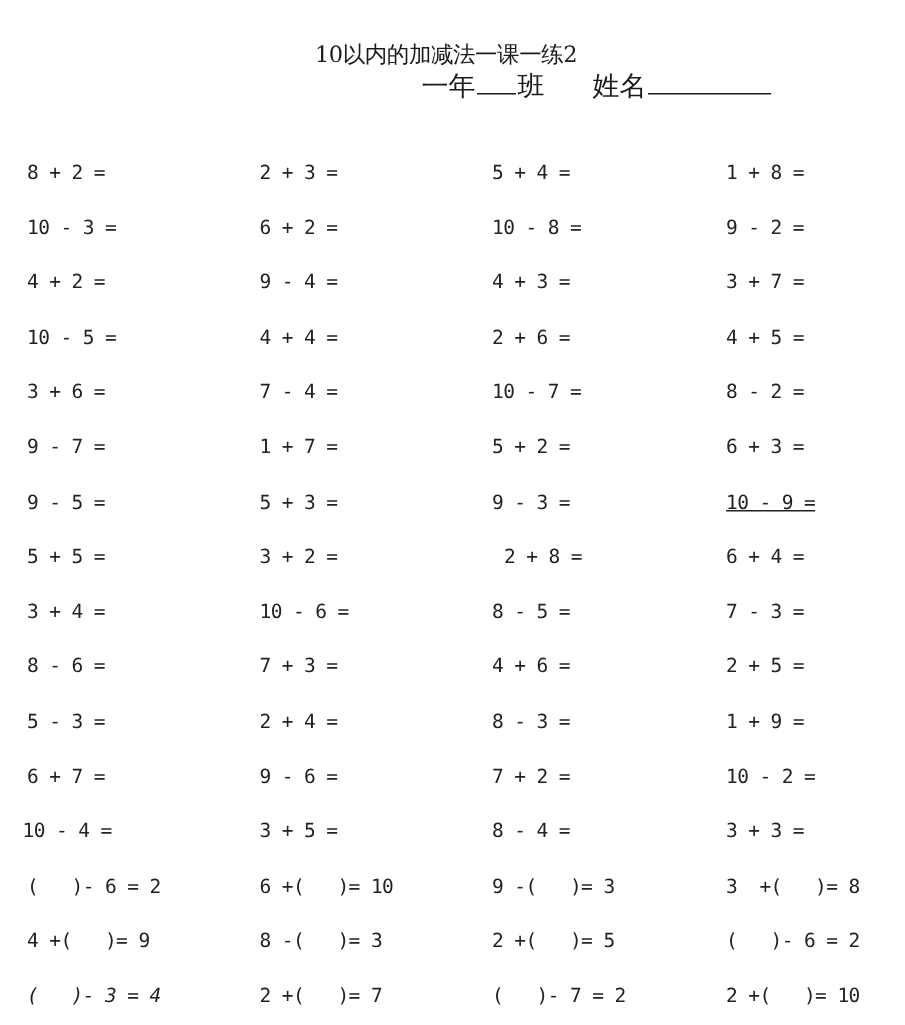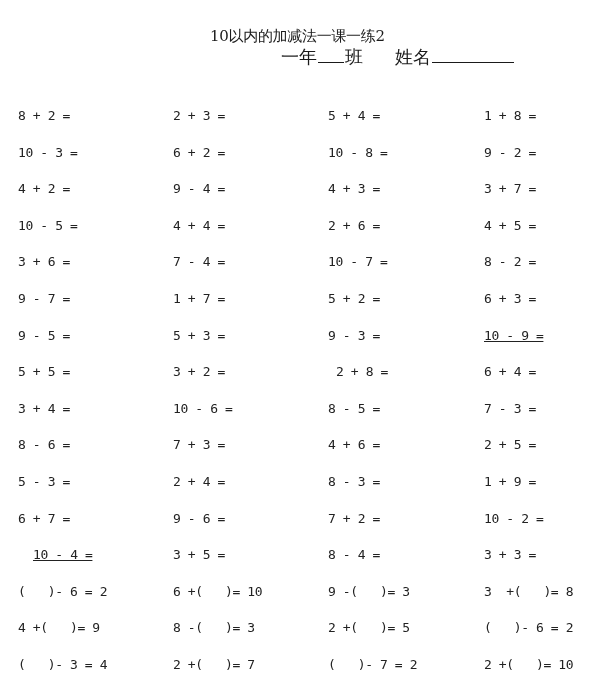--- a/index.html
+++ b/index.html
@@ -107,29 +107,29 @@
     <div class="problem" style="left: 328px; top: 437px;">4 + 6 =</div>
     <div class="problem" style="left: 484px; top: 437px;">2 + 5 =</div>
     <div class="problem" style="left: 18px; top: 474px;">5 - 3 =</div>
     <div class="problem" style="left: 173px; top: 474px;">2 + 4 =</div>
     <div class="problem" style="left: 328px; top: 474px;">8 - 3 =</div>
     <div class="problem" style="left: 484px; top: 474px;">1 + 9 =</div>
     <div class="problem" style="left: 18px; top: 511px;">6 + 7 =</div>
     <div class="problem" style="left: 173px; top: 511px;">9 - 6 =</div>
     <div class="problem" style="left: 328px; top: 511px;">7 + 2 =</div>
     <div class="problem" style="left: 484px; top: 511px;">10 - 2 =</div>
-    <div class="problem" style="left: 33px; top: 547px; text-decoration: underline;">10 - 4 =</div>
+    <div class="problem" style="left: 15px; top: 547px;">10 - 4 =</div>
     <div class="problem" style="left: 173px; top: 547px;">3 + 5 =</div>
     <div class="problem" style="left: 328px; top: 547px;">8 - 4 =</div>
     <div class="problem" style="left: 484px; top: 547px;">3 + 3 =</div>
     <div class="problem" style="left: 18px; top: 584px;">(   )- 6 = 2</div>
     <div class="problem" style="left: 173px; top: 584px;">6 +(   )= 10</div>
     <div class="problem" style="left: 328px; top: 584px;">9 -(   )= 3</div>
     <div class="problem" style="left: 484px; top: 584px;">3  +(   )= 8</div>
     <div class="problem" style="left: 18px; top: 620px;">4 +(   )= 9</div>
     <div class="problem" style="left: 173px; top: 620px;">8 -(   )= 3</div>
     <div class="problem" style="left: 328px; top: 620px;">2 +(   )= 5</div>
     <div class="problem" style="left: 484px; top: 620px;">(   )- 6 = 2</div>
-    <div class="problem" style="left: 18px; top: 657px;">(   )- 3 = 4</div>
+    <div class="problem" style="left: 18px; top: 657px; font-style: italic;">(   )- 3 = 4</div>
     <div class="problem" style="left: 173px; top: 657px;">2 +(   )= 7</div>
     <div class="problem" style="left: 328px; top: 657px;">(   )- 7 = 2</div>
     <div class="problem" style="left: 484px; top: 657px;">2 +(   )= 10</div>
   </div>
 
 </body></html>

